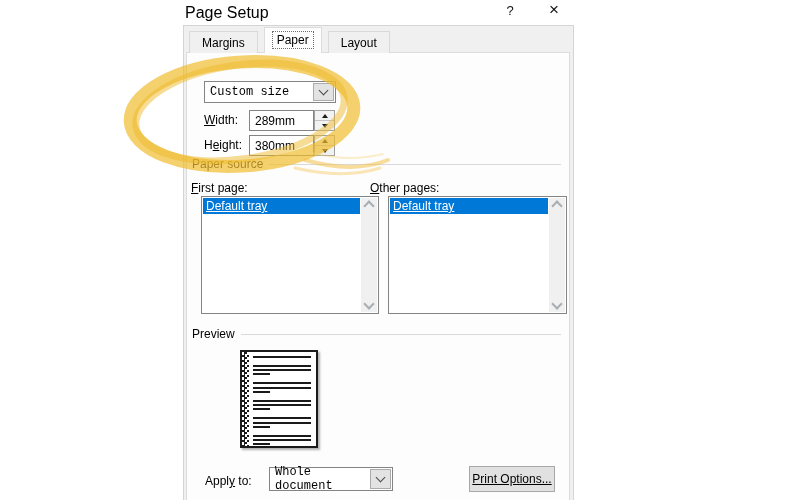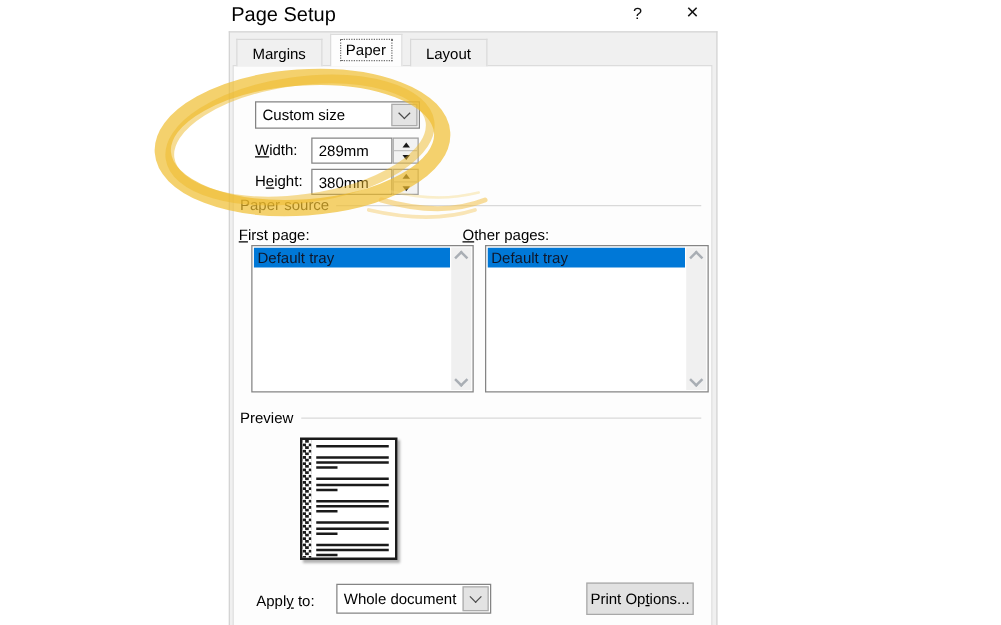--- a/index.html
+++ b/index.html
@@ -30,41 +30,41 @@
   .page{left:186px;top:52px;width:384px;height:452px;background:#fdfdfd;
         border:1px solid #dcdcdc;box-sizing:border-box;z-index:1;}
 
   
   .group-hd{position:absolute;left:5px;right:8px;display:flex;align-items:center;gap:6px;}
   .group-hd .gline{flex:1;height:1px;background:#d9d9d9;margin-top:1px;}
 
   
   .combo{position:absolute;background:#fff;border:1px solid #848484;box-sizing:border-box;
          display:flex;align-items:stretch;}
-  .combo-text{flex:1;display:flex;align-items:center;padding-left:5px;}
+  .combo-text{flex:1;display:flex;align-items:center;padding-left:5px;font-family:Liberation Mono, monospace;}
   .combo-btn{width:19px;margin:1px;background:#e3e3e3;border:1px solid #ababab;
              display:flex;align-items:center;justify-content:center;}
   .chev{display:inline-block;width:6px;height:6px;border-right:1.6px solid #4a4a4a;
         border-bottom:1.6px solid #4a4a4a;transform:rotate(45deg);margin-top:-3px;}
   .field{position:absolute;background:#fff;border:1px solid #848484;box-sizing:border-box;
          display:flex;align-items:center;padding-left:5px;}
   .spin{position:absolute;border:1px solid #a0a0a0;background:#f2f2f2;box-sizing:border-box;
         display:flex;flex-direction:column;}
   .spin-half{flex:1;display:flex;align-items:center;justify-content:center;}
   .spin-half + .spin-half{border-top:1px solid #c4c4c4;}
   .tri-up{width:0;height:0;border-left:3px solid transparent;border-right:3px solid transparent;
           border-bottom:4px solid #1a1a1a;}
   .tri-down{width:0;height:0;border-left:3px solid transparent;border-right:3px solid transparent;
             border-top:4px solid #1a1a1a;}
 
   
   .listbox{position:absolute;background:#fff;border:1px solid #848484;box-sizing:border-box;}
   .list-items{position:absolute;left:1px;top:1px;right:18px;bottom:1px;overflow:hidden;}
   .list-item{height:16px;line-height:16px;padding-left:3px;white-space:nowrap;}
-  .list-item.selected{background:#0078d7;color:#0f172a;}
+  .list-item.selected{background:#0078d7;color:#ffffff;text-decoration:underline;}
   .vscroll{position:absolute;top:1px;right:1px;bottom:1px;width:16px;background:#f0f0f0;
            display:flex;flex-direction:column;justify-content:space-between;align-items:center;
            padding:4px 0;box-sizing:border-box;}
   .schev{display:inline-block;width:6px;height:6px;border-right:2px solid #a9aeb4;
          border-bottom:2px solid #a9aeb4;}
   .schev.up{transform:rotate(-135deg);}
   .schev.down{transform:rotate(45deg);}
 
   
   .pv-page{position:absolute;width:78px;height:98px;background:#fff;border:2px solid #1a1a1a;
@@ -198,21 +198,21 @@
         </div>
     </div>
 
     <div class="abs" style="left:7px;top:421px;margin-left:11px;"><span>Appl</span><u>y</u><span> to:</span></div>
     <div class="combo" style="left:62px;top:414px;width:124px;height:24px;margin-left:20px;">
       <span class="combo-text">Whole document</span>
       <span class="combo-btn">
           <span class="chev"></span>
         </span>
     </div>
-    <div class="btn" style="left:282px;top:413px;width:86px;height:26px;">
+    <div class="btn" style="left:282px;top:413px;width:86px;height:26px;text-decoration:underline;">
       <span><span>Print Op</span><u>t</u><span>ions...</span></span>
     </div>
   </div>
 
   <svg class="overlay" width="801" height="500" viewBox="0 0 801 500">
     <g fill="none" stroke-linecap="round">
       <ellipse cx="242" cy="114" rx="112" ry="52" transform="rotate(-4 242 114)" stroke="#f0be2f" stroke-width="13" opacity="0.7"></ellipse>
       <ellipse cx="240" cy="112" rx="105" ry="47" transform="rotate(-8 240 112)" stroke="#eeb92a" stroke-width="7" opacity="0.5"></ellipse>
       <path d="M305 160 C 340 170 368 168 388 160" stroke="#f3c14a" stroke-width="4" opacity="0.55"></path>
       <path d="M295 168 C 330 176 358 175 380 168" stroke="#f3c14a" stroke-width="3" opacity="0.4"></path>

